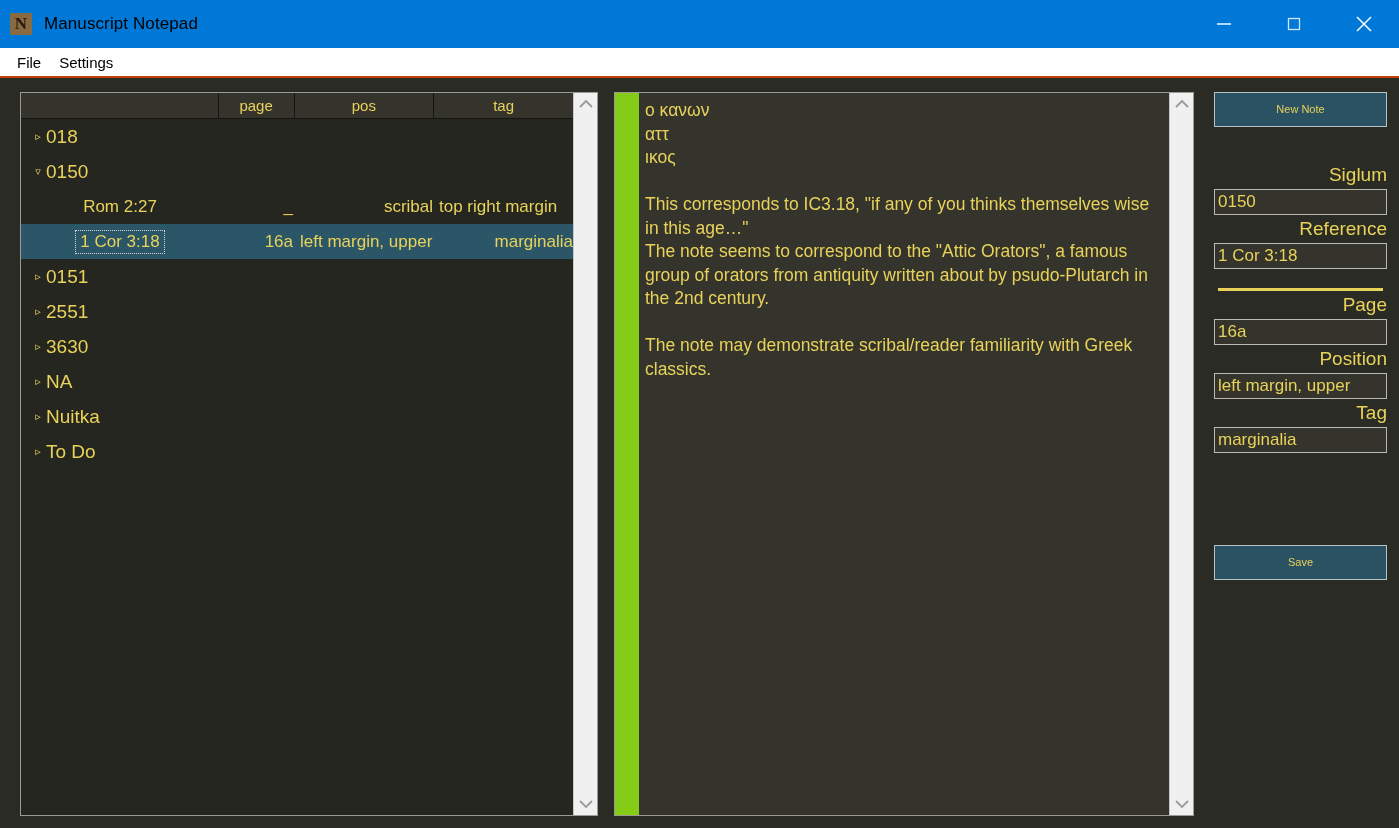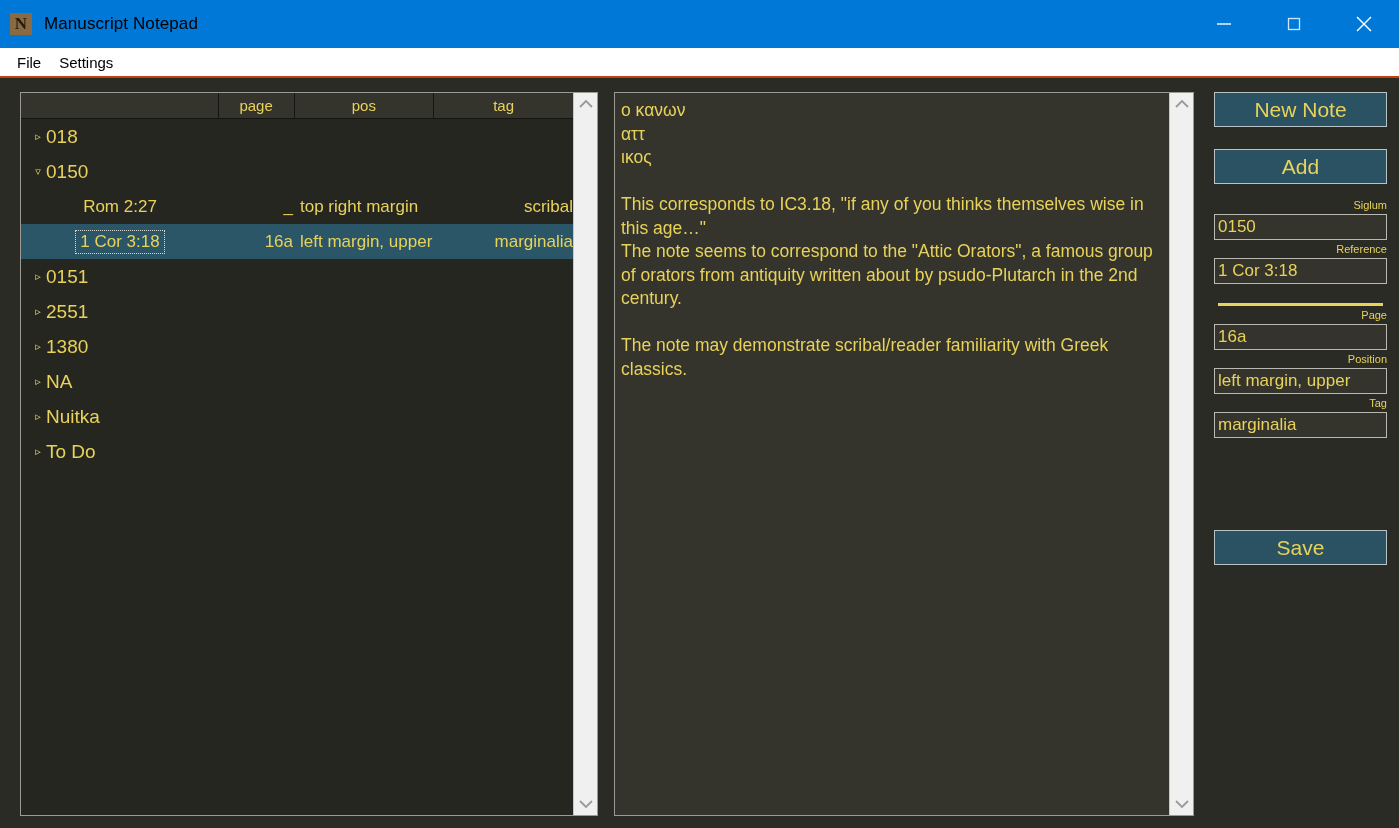--- a/index.html
+++ b/index.html
@@ -181,20 +181,21 @@
   .chev { display: block; }
 
   
   #editor-panel {
     position: absolute;
     left: 606px; top: 12px;
     width: 580px; height: 724px;
     border: 1px solid #9b9b93;
     display: flex;
     background: #84cc16;
+    padding-left: 24px;
   }
   #editor-text {
     flex: 1;
     background: #34342c;
     color: #e8d25a;
     font-size: 17.5px;
     line-height: 23.5px;
     padding: 6px 8px 0 6px;
     white-space: pre-wrap;
     overflow: hidden;
@@ -207,32 +208,32 @@
     left: 1198px; top: 12px;
     width: 189px; height: 740px;
   }
   .btn {
     display: block;
     width: 173px;
     height: 35px;
     background: #2a5263;
     border: 1px solid #b9c3c7;
     color: #e8d25a;
-    font-size: 21px;
+    font-size: 11px;
     font-family: "Liberation Sans", sans-serif;
     line-height: 33px;
     text-align: center;
     margin: 0 auto;
   }
   .field-label {
     width: 173px;
     margin: 0 auto;
     text-align: right;
     color: #e8d25a;
-    font-size: 11px;
+    font-size: 19px;
     padding-top: 3px;
   }
   .field-input {
     display: block;
     width: 173px;
     height: 26px;
     margin: 3px auto 0;
     background: #34342c;
     border: 1px solid #b9b9b1;
     color: #e8d25a;
@@ -302,42 +303,42 @@
             <span class="expander">▹</span>
             <span class="node-label">018</span>
           </div>
           <div class="tree-row">
             <span class="expander">▿</span>
             <span class="node-label">0150</span>
           </div>
           <div class="tree-row child">
             <span class="cell ref">Rom 2:27</span>
             <span class="cell page">_</span>
+            <span class="cell tag">scribal</span>
             <span class="cell pos">top right margin</span>
-            <span class="cell tag">scribal</span>
           </div>
           <div class="tree-row child selected">
             <span class="cell ref">
               <span class="focus-rect">1 Cor 3:18</span>
             </span>
             <span class="cell page">16a</span>
             <span class="cell pos">left margin, upper</span>
             <span class="cell tag">marginalia</span>
           </div>
           <div class="tree-row">
             <span class="expander">▹</span>
             <span class="node-label">0151</span>
           </div>
           <div class="tree-row">
             <span class="expander">▹</span>
             <span class="node-label">2551</span>
           </div>
           <div class="tree-row">
             <span class="expander">▹</span>
-            <span class="node-label">1380</span>
+            <span class="node-label">3630</span>
           </div>
           <div class="tree-row">
             <span class="expander">▹</span>
             <span class="node-label">NA</span>
           </div>
           <div class="tree-row">
             <span class="expander">▹</span>
             <span class="node-label">Nuitka</span>
           </div>
           <div class="tree-row">
@@ -371,21 +372,20 @@
       </svg>
       <svg class="chev" width="16" height="10" viewBox="0 0 16 10">
         <polyline points="2,2 8,8 14,2" fill="none" stroke="#9a9a9a" stroke-width="1.8"></polyline>
       </svg>
     </div>
   </div>
 
   <div id="sidepanel">
     <div class="btn">New Note</div>
     <div class="gap-md"></div>
-    <div class="btn">Add</div>
 
     <div class="gap-sm"></div>
     <div class="field-label">Siglum</div>
     <div class="field-input">0150</div>
 
     <div class="field-label">Reference</div>
     <div class="field-input">1 Cor 3:18</div>
 
     <div class="divider"></div>
 

